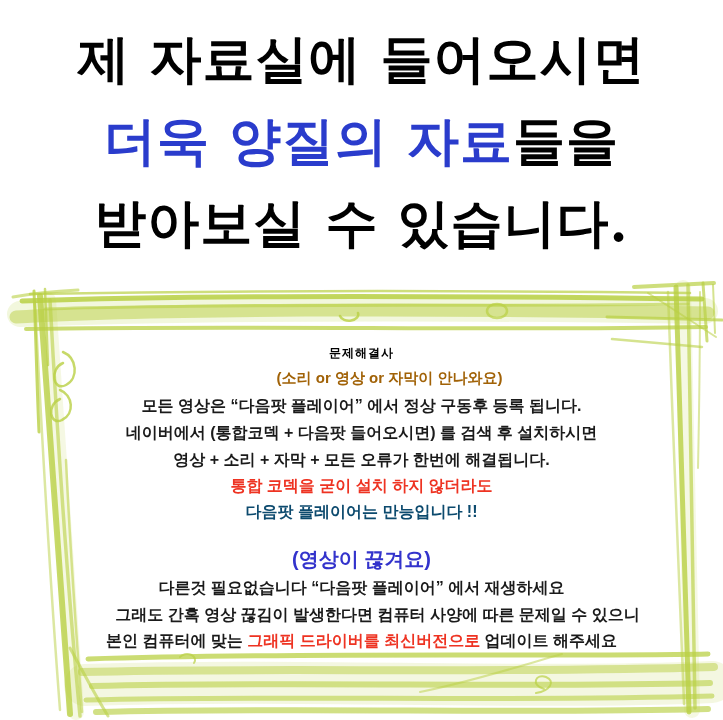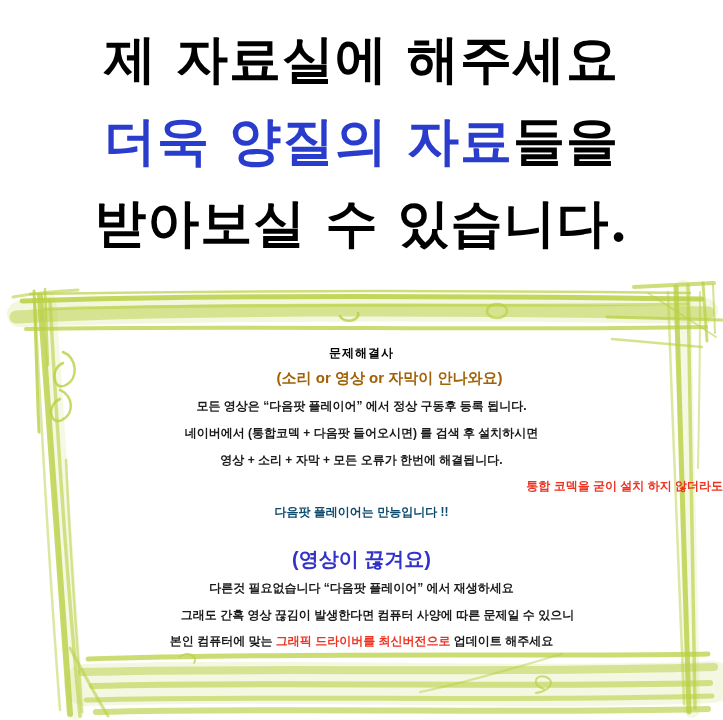--- a/index.html
+++ b/index.html
@@ -17,40 +17,40 @@
   }
   .hero-line-1{top:28px;}
   .hero-line-2{top:110px;}
   .hero-line-3{top:192px;}
   .hero-blue{color:#2a3ccc;margin-top:41px;}
   
   .frame-svg{position:absolute;left:0;top:0;width:723px;height:720px;pointer-events:none;}
   
   .notice-line{
     position:absolute;left:0;width:100%;text-align:center;
-    font-weight:bold;color:#1a1a1a;font-size:12px;line-height:20px;white-space:nowrap;
+    font-weight:bold;color:#1a1a1a;font-size:16px;line-height:20px;white-space:nowrap;
   }
   .nb-title{top:343px;font-size:12px;letter-spacing:1px;color:#000000;}
   .nb-sub1{top:368px;color:#a16207;font-size:15px;margin-left:28px;}
   .nb-s1l0{top:396px;}
   .nb-s1l1{top:423px;}
   .nb-s1l2{top:450px;}
-  .nb-warn0{top:476px;color:#ee3322;text-align:right;}
+  .nb-warn0{top:476px;color:#ee3322;}
   .nb-warn1{top:502px;color:#0c4a6e;}
   .nb-sub2{top:549px;color:#3333cc;font-size:20px;}
   .nb-s2l0{top:578px;}
   .nb-s2l1{top:605px;margin-left:16px;}
   .nb-s2l2{top:631px;}
   .red-part{color:#ee3322;}
 </style>
 </head>
 <body>
 
 <div class="hero">
-  <div class="hero-line hero-line-1">제 자료실에 해주세요</div>
+  <div class="hero-line hero-line-1">제 자료실에 들어오시면</div>
   <div class="hero-line hero-line-2"><span class="hero-blue">더욱 양질의 자료</span><span>들을</span></div>
   <div class="hero-line hero-line-3">받아보실 수 있습니다.</div>
 </div>
 
 <svg class="frame-svg" viewBox="0 0 723 720" xmlns="http://www.w3.org/2000/svg">
   <g stroke="#b9d044" fill="none" stroke-linecap="round">
 
     <path d="M20,314 C240,306 500,308 705,311" stroke-width="26" opacity="0.18"></path>
     <path d="M85,685 C300,678 520,690 712,682" stroke-width="42" opacity="0.16"></path>
     <path d="M48,300 C56,430 66,570 76,712" stroke-width="16" opacity="0.15"></path>

